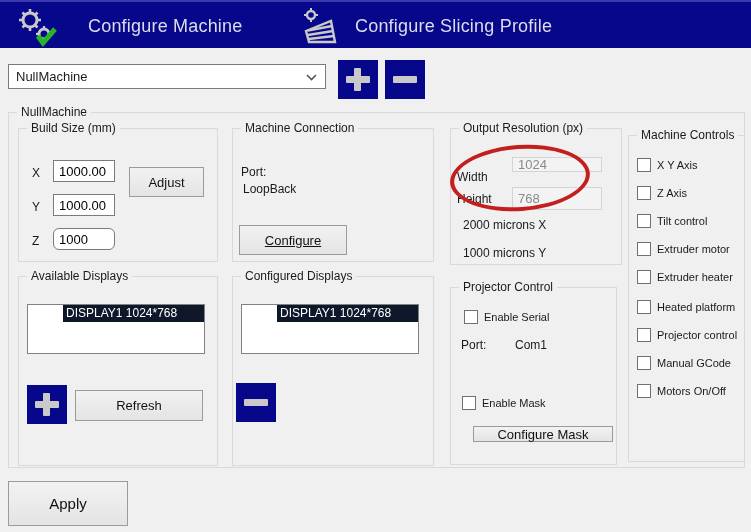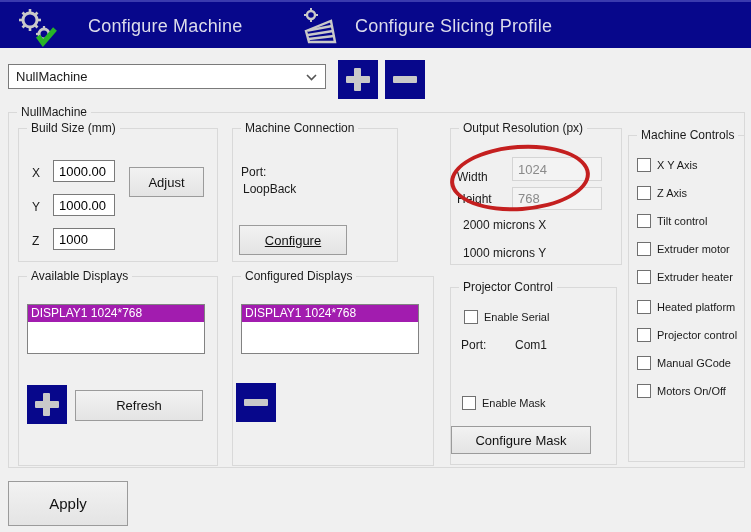--- a/index.html
+++ b/index.html
@@ -48,21 +48,21 @@
   .btn {
     position:absolute; background:linear-gradient(#f2f2f2,#e4e4e4);
     border:1px solid #9b9b9b; font-family:"Liberation Sans", sans-serif;
     font-size:13px; color:#111; cursor:pointer;
   }
   .listbox {
     position:absolute; background:#ffffff; border:1px solid #828282;
     font-size:12px; overflow:hidden;
   }
   .list-item { padding:1px 3px; height:17px; line-height:15px; cursor:default; }
-  .list-item.selected { background:#a21caf; color:#ffffff; }
+  .list-item.selected { background:#0f172a; color:#ffffff;margin-left:35px; }
   .checkbox {
     position:absolute; width:14px; height:14px; background:#ffffff;
     border:1px solid #707070; cursor:pointer;
   }
   .cb-label { position:absolute; font-size:11px; white-space:nowrap; cursor:default; }
   
   .red-ellipse {
     position:absolute; left:-1px; top:16px; width:140px; height:66px;
     border:4px solid #c41f1f; border-radius:50%;
     transform:rotate(-4deg); pointer-events:none; z-index:5;
@@ -134,35 +134,35 @@
     <span class="gb-title">NullMachine</span>
   </div>
 
   <div class="groupbox" style="left:18px; top:128px; width:200px; height:134px;">
     <span class="gb-title">Build Size (mm)</span>
     <span class="lbl" style="left:13px; top:37px;">X</span>
     <input class="tfield" style="left: 34px; top: 31px; width: 62px; height: 22px;" value="1000.00">
     <span class="lbl" style="left:13px; top:71px;">Y</span>
     <input class="tfield" style="left: 34px; top: 65px; width: 62px; height: 22px;" value="1000.00">
     <span class="lbl" style="left:13px; top:105px;">Z</span>
-    <input class="tfield" style="left: 34px; top: 99px; width: 62px; height: 22px;" value="1000">
+    <input class="tfield" style="left: 34px; top: 99px; width: 62px; height: 22px; border-radius: 6px;" value="1000">
     <button class="btn" style="left:110px; top:38px; width:75px; height:30px;">Adjust</button>
   </div>
 
-  <div class="groupbox" style="left:232px; top:128px; width:166px; height:134px;">
+  <div class="groupbox" style="left:232px; top:128px; width:202px; height:134px;">
     <span class="gb-title">Machine Connection</span>
     <span class="lbl" style="left:8px; top:36px;">Port:</span>
     <span class="lbl" style="left:10px; top:53px;">LoopBack</span>
     <button class="btn" style="left:6px; top:96px; width:108px; height:30px;text-decoration:underline;">Configure</button>
   </div>
 
   <div class="groupbox" style="left:450px; top:128px; width:172px; height:137px;">
     <span class="gb-title">Output Resolution (px)</span>
     <span class="lbl" style="left:6px; top:33px;margin-top:8px;">Width</span>
-    <input class="tfield dis" disabled="" style="left: 61px; top: 28px; width: 90px; height: 24px;" value="1024">
+    <input class="tfield dis" disabled="" style="left: 61px; top: 28px; width: 90px; height: 15px;" value="1024">
     <span class="lbl" style="left:6px; top:63px;">Height</span>
     <input class="tfield dis" disabled="" style="left: 61px; top: 58px; width: 90px; height: 23px;" value="768">
     <span class="lbl" style="left:12px; top:89px;">2000 microns X</span>
     <span class="lbl" style="left:12px; top:117px;">1000 microns Y</span>
     <div class="red-ellipse"></div>
   </div>
 
   <div class="groupbox" style="left:628px; top:135px; width:117px; height:327px;">
     <span class="gb-title">Machine Controls</span>
     <span class="checkbox" style="left:8px; top:22px;"></span>
@@ -208,18 +208,18 @@
   </div>
 
   <div class="groupbox" style="left:450px; top:287px; width:167px; height:178px;">
     <span class="gb-title">Projector Control</span>
     <span class="checkbox" style="left:13px; top:22px;"></span>
     <span class="cb-label" style="left:33px; top:23px;">Enable Serial</span>
     <span class="lbl" style="left:10px; top:50px;">Port:</span>
     <span class="lbl" style="left:64px; top:50px;">Com1</span>
     <span class="checkbox" style="left:11px; top:108px;"></span>
     <span class="cb-label" style="left:31px; top:109px;">Enable Mask</span>
-    <button class="btn" style="left:0; top:138px; width:140px; height:28px;">Configure Mask</button>
+    <button class="btn" style="left:22px; top:138px; width:140px; height:16px;">Configure Mask</button>
   </div>
 
   <button class="btn" style="left:8px; top:481px; width:120px; height:45px; font-size:15px;">Apply</button>
 
 </div>
 
 </body></html>

